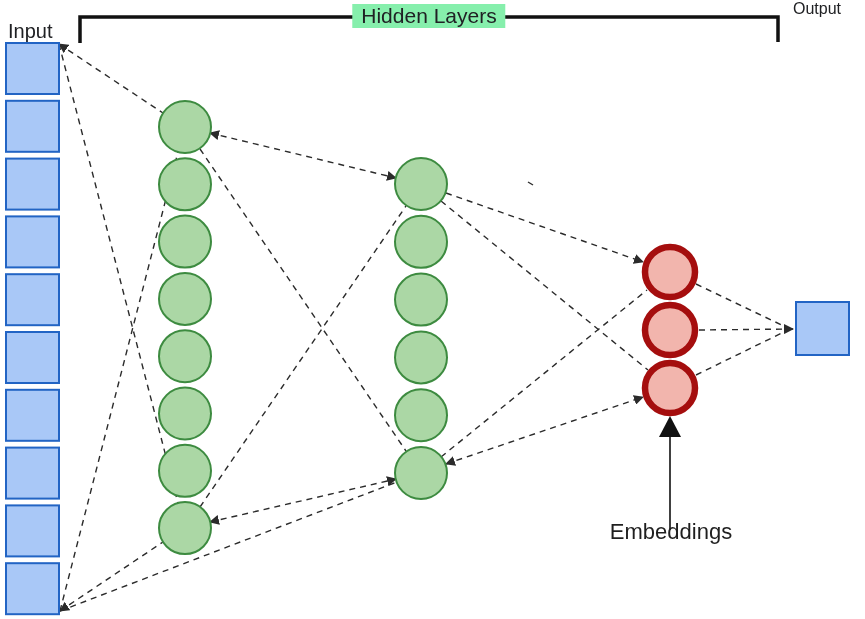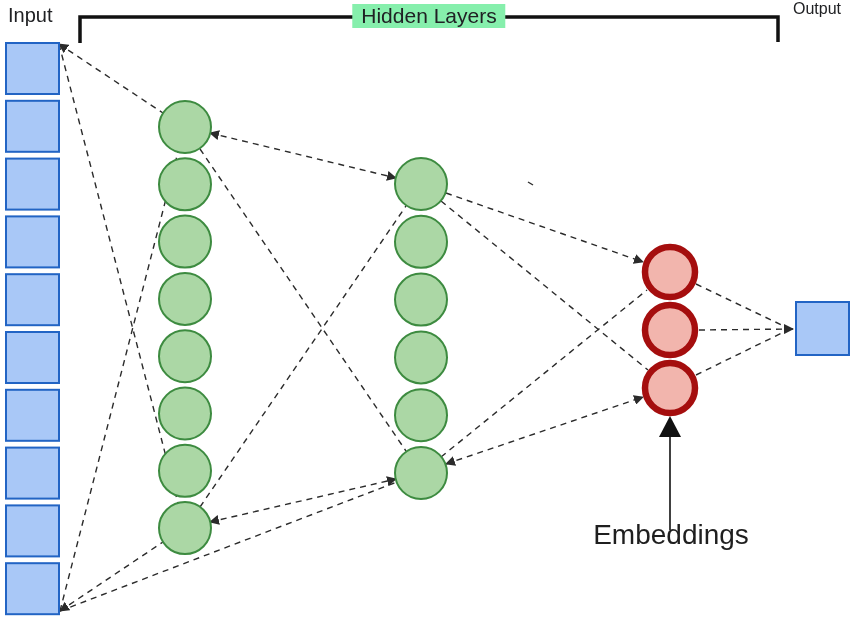--- a/index.html
+++ b/index.html
@@ -11,24 +11,24 @@
     font-family:"Liberation Sans", sans-serif;
   }
   .stage svg{position:absolute;left:0;top:0;}
   .lbl{
     position:absolute;
     color:#202124;
     white-space:nowrap;
     font-family:"Liberation Sans", sans-serif;
     user-select:none;
   }
-  .lbl-input{left:8px;top:4px;font-size:20px;}
+  .lbl-input{left:8px;top:20px;font-size:20px;}
   .lbl-hidden{left:429px;top:4px;transform:translateX(-50%);font-size:21px;background:#86efac;padding:0 9px;z-index:2;}
   .lbl-output{left:793px;top:0;font-size:16px;}
-  .lbl-emb{left:671px;top:519px;transform:translateX(-50%);font-size:28px;color:#1f1f1f;}
+  .lbl-emb{left:671px;top:519px;transform:translateX(-50%);font-size:22px;color:#1f1f1f;}
 </style>
 </head>
 <body>
 
 <div class="stage">
   <svg id="net-svg" width="865" height="619" viewBox="0 0 865 619">
       <defs>
         <marker id="arr" viewBox="0 0 10 10" refX="9" refY="5" markerWidth="10" markerHeight="10" markerUnits="userSpaceOnUse" orient="auto-start-reverse">
           <path d="M0,0 L10,5 L0,10 z" fill="#2b2b2b"></path>
         </marker>

